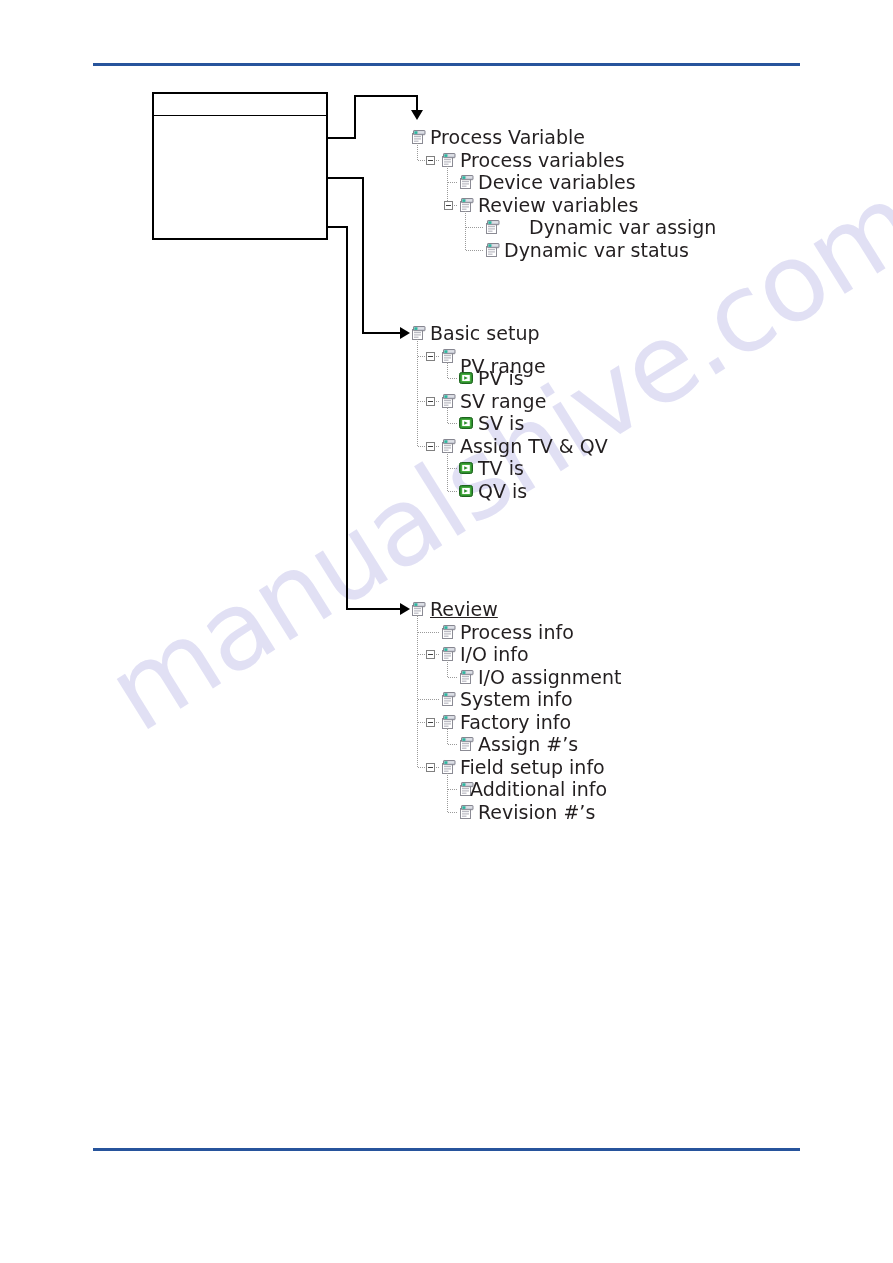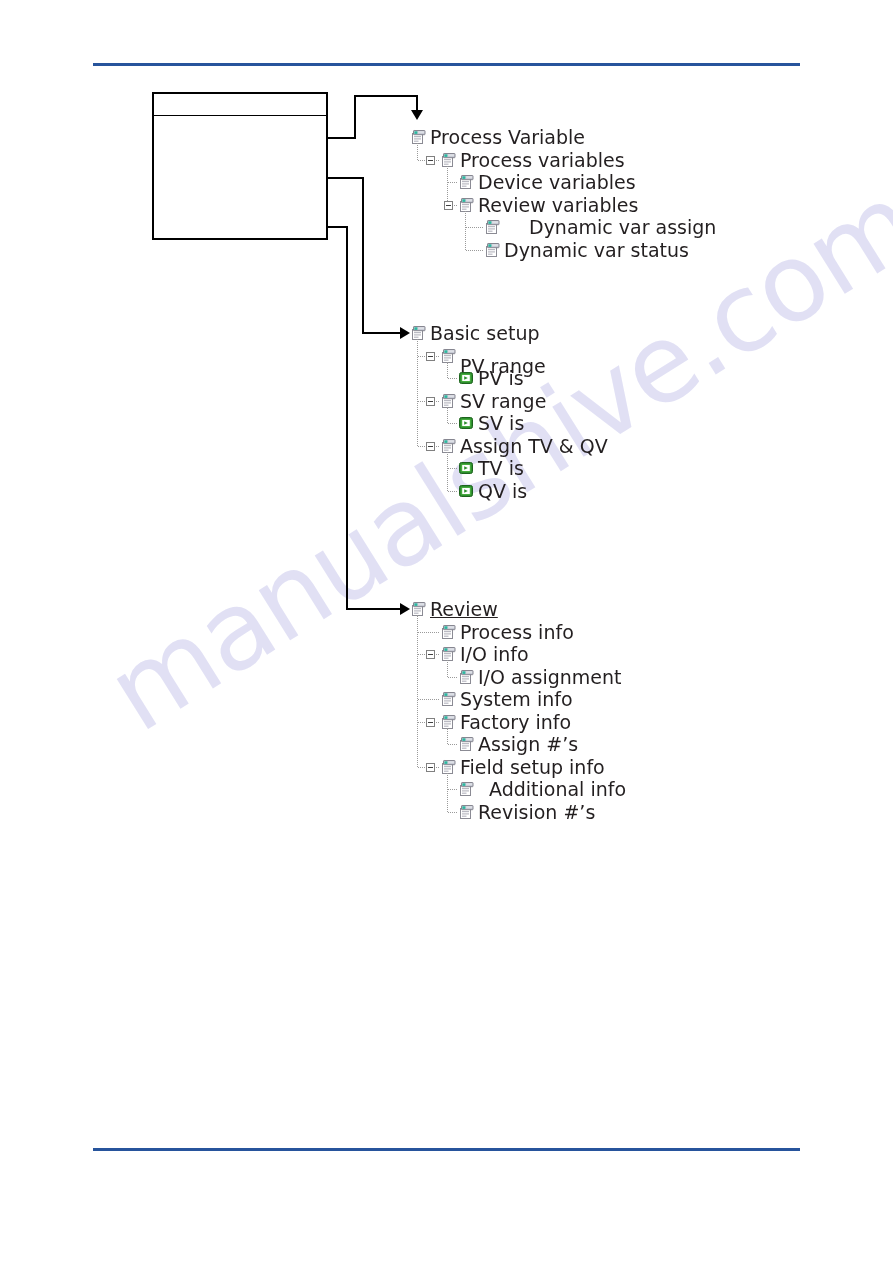--- a/index.html
+++ b/index.html
@@ -518,21 +518,21 @@
         <svg width="16" height="16" viewBox="0 0 16 16">
           <rect x="2.5" y="4.5" width="10" height="10" fill="#ffffff" stroke="#8b8b94" stroke-width="1"></rect>
           <rect x="4" y="7" width="7" height="1.2" fill="#b9b9c2"></rect>
           <rect x="4" y="9.3" width="7" height="1.2" fill="#b9b9c2"></rect>
           <rect x="4" y="11.6" width="4.5" height="1.2" fill="#b9b9c2"></rect>
           <rect x="3.5" y="1.5" width="11.5" height="4.2" rx="0.6" fill="#c9ccd6" stroke="#7b7b86" stroke-width="0.9"></rect>
           <rect x="4.4" y="2.3" width="3" height="2.6" fill="#2bb8a0"></rect>
           <rect x="8.2" y="2.6" width="6" height="0.9" fill="#f2f3f6"></rect>
         </svg>
       </span>
-      <span class="tree-label" style="left: 79px;">Additional info</span>
+      <span class="tree-label" style="left: 60px;">Additional info</span>
     </div>
     <div class="tree-row">
       <span class="ico" style="left: 48px;">
         <svg width="16" height="16" viewBox="0 0 16 16">
           <rect x="2.5" y="4.5" width="10" height="10" fill="#ffffff" stroke="#8b8b94" stroke-width="1"></rect>
           <rect x="4" y="7" width="7" height="1.2" fill="#b9b9c2"></rect>
           <rect x="4" y="9.3" width="7" height="1.2" fill="#b9b9c2"></rect>
           <rect x="4" y="11.6" width="4.5" height="1.2" fill="#b9b9c2"></rect>
           <rect x="3.5" y="1.5" width="11.5" height="4.2" rx="0.6" fill="#c9ccd6" stroke="#7b7b86" stroke-width="0.9"></rect>
           <rect x="4.4" y="2.3" width="3" height="2.6" fill="#2bb8a0"></rect>

